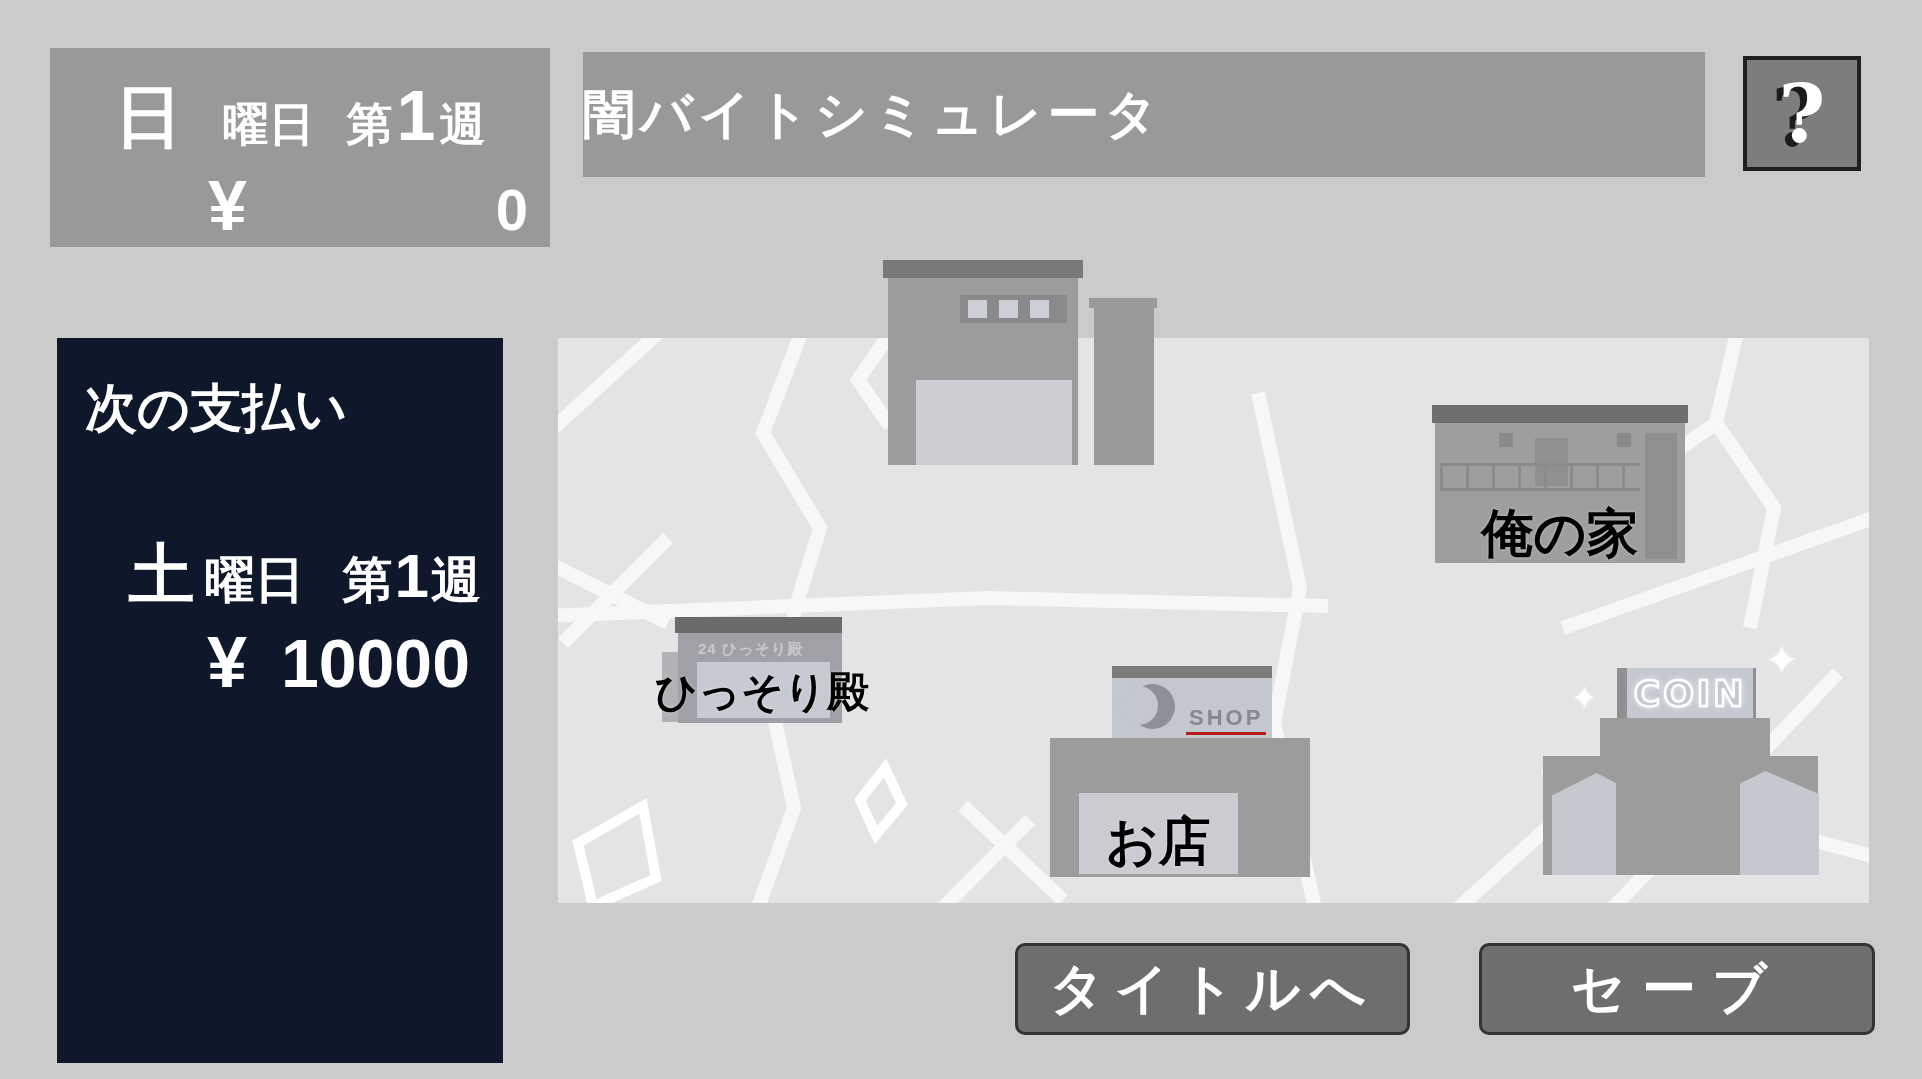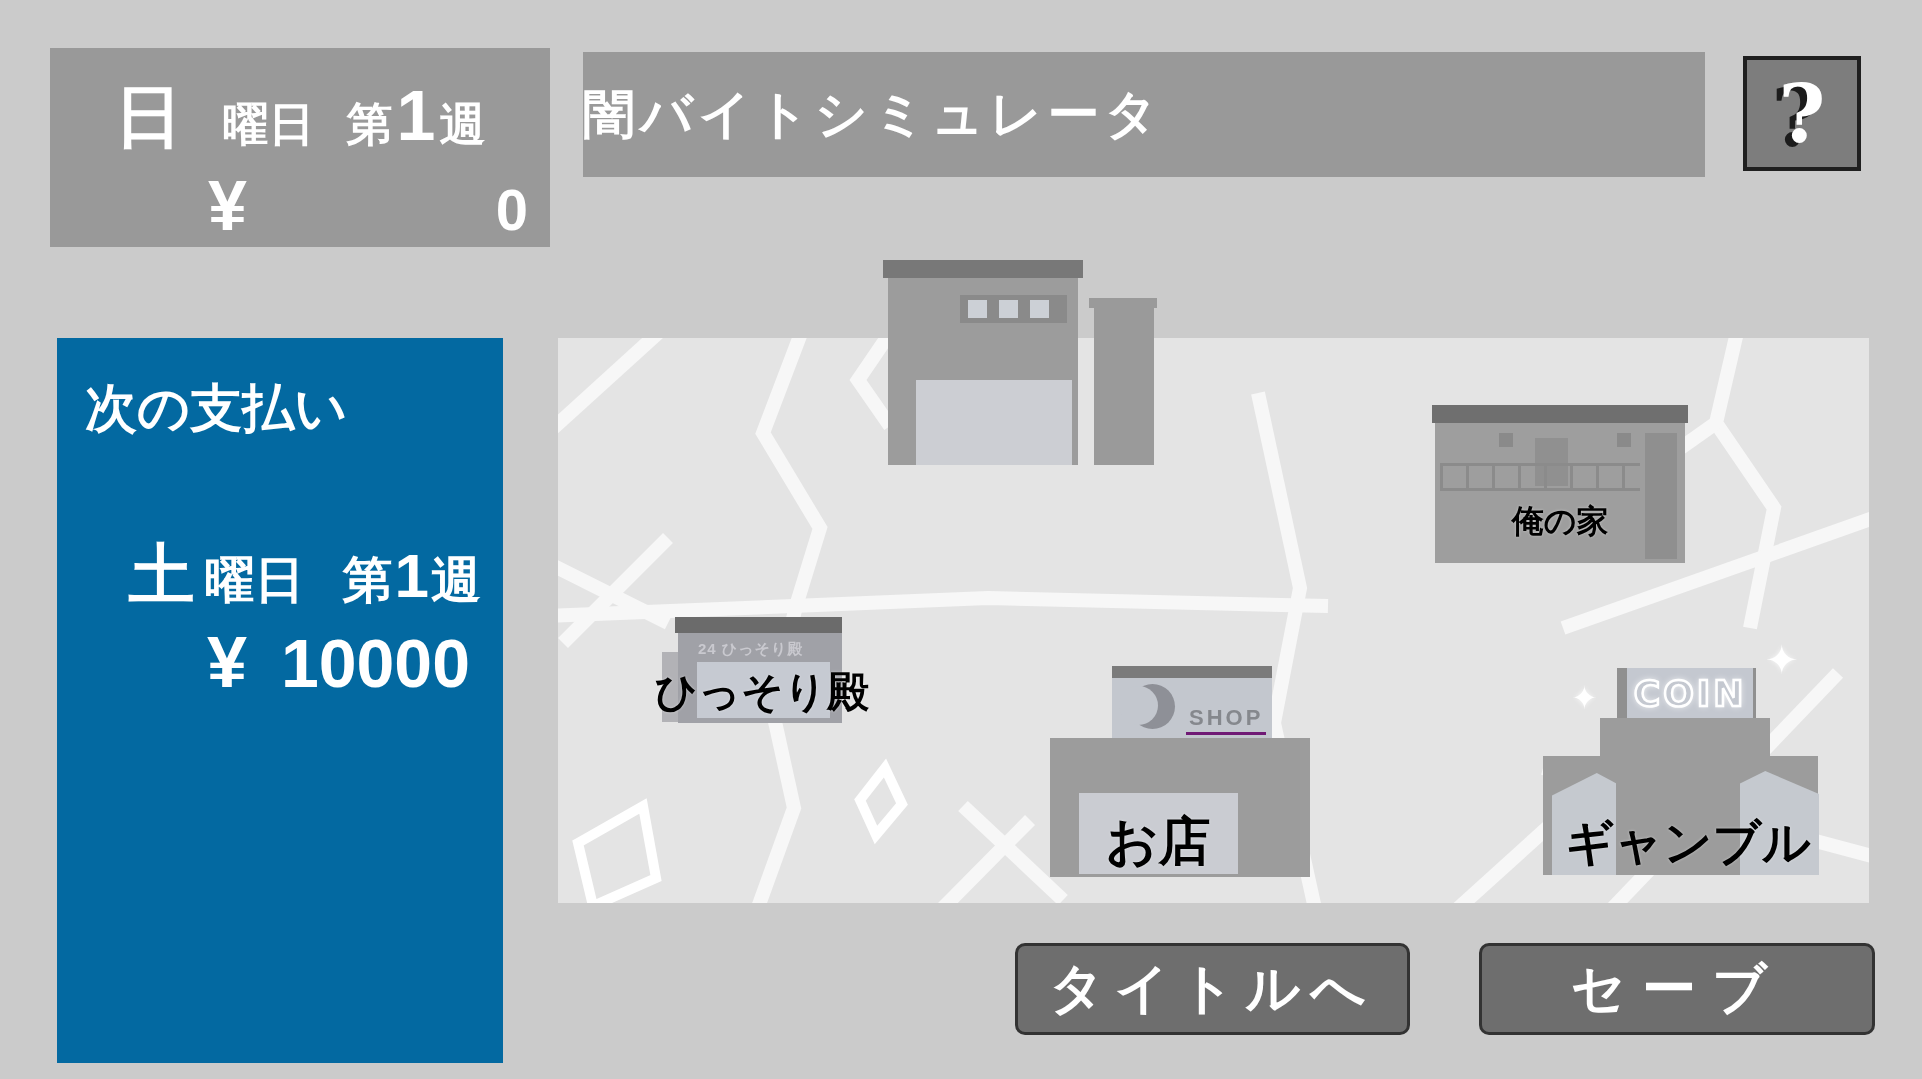--- a/index.html
+++ b/index.html
@@ -32,21 +32,21 @@
     font-size:52px; letter-spacing:5px; }
 
   
   #help-button { left:1743px; top:56px; width:118px; height:115px;
     background:#7d7d7d; border:4px solid #1f1f1f; cursor:pointer;
     display:flex; align-items:center; justify-content:center; }
   #help-button span { font-family:"DejaVu Serif", serif; font-weight:bold;
     font-size:80px; color:#fff; text-shadow:-7px 4px 0 #1c1c1c; line-height:1; }
 
   
-  #payment-panel { left:57px; top:338px; width:446px; height:725px; background:#0369a1; }
+  #payment-panel { left:57px; top:338px; width:446px; height:725px; background:#0f172a; }
   #payment-heading { position:absolute; left:28px; top:36px; font-size:52px; font-weight:bold; }
   .pay-day-row { position:absolute; right:22px; top:192px;
     display:flex; align-items:baseline; white-space:nowrap; font-weight:bold; }
   .pay-day-big { font-size:66px; margin-right:10px; }
   .pay-mid { font-size:50px; }
   .pay-gap { margin-left:38px; }
   .pay-week-num { font-size:62px; margin:0 2px; }
   .pay-money-row { position:absolute; left:150px; right:33px; top:283px;
     display:flex; align-items:baseline; justify-content:space-between; font-weight:bold; }
   .pay-yen { font-size:72px; }
@@ -76,21 +76,21 @@
   
   #b-house { left:874px; top:67px; width:256px; height:158px; }
   .ho-roof { left:0; top:0; width:256px; height:18px; background:#6f6f6f; }
   .ho-body { left:3px; top:18px; width:250px; height:140px; background:#9e9e9e; }
   .ho-win  { width:14px; height:14px; background:#8a8a8a; top:28px; }
   .ho-door { left:103px; top:33px; width:33px; height:48px; background:#909090; }
   .ho-rpanel { left:213px; top:28px; width:32px; height:126px; background:#8f8f8f; }
   .ho-balcony { left:8px; top:58px; width:200px; height:28px;
     border-top:3px solid #8b8b8b; border-bottom:3px solid #8b8b8b;
     background:repeating-linear-gradient(90deg,#8b8b8b 0 3px,transparent 3px 26px); }
-  #b-house .blabel { left:0; top:98px; width:256px; font-size:32px; }
+  #b-house .blabel { left:0; top:98px; width:256px; font-size:52px; }
 
   
   #b-hissori { left:104px; top:279px; width:182px; height:106px; }
   .hi-annex { left:0; top:35px; width:16px; height:70px; background:#b2b2b6; }
   .hi-roof { left:13px; top:0; width:167px; height:16px; background:#6b6b6b; }
   .hi-body { left:16px; top:16px; width:164px; height:90px; background:#a0a1a7; }
   .hi-sign { left:36px; top:23px; width:130px; font-size:15px; font-weight:bold;
     color:#c9c9cf; letter-spacing:1px; border-bottom:8px solid #a16207;
     padding-bottom:3px; white-space:nowrap; font-family:"Liberation Sans", sans-serif; }
   .hi-front { left:35px; top:45px; width:133px; height:56px; background:#c6cad2; }
@@ -101,21 +101,21 @@
   .sh-strip { left:62px; top:0; width:160px; height:12px; background:#7b7b7b; }
   .sh-sign { left:62px; top:12px; width:160px; height:60px; background:#c3c7ce; }
   .sh-logo { position:absolute; left:8px; top:5px; width:60px; height:48px; }
   .sh-hex { position:absolute; left:0; top:8px; width:30px; height:26px; background:#8e9097;
     clip-path:polygon(25% 0,75% 0,100% 50%,75% 100%,25% 100%,0 50%); }
   .sh-moon { position:absolute; left:10px; top:1px; width:45px; height:45px;
     border-radius:50%; background:#8e9097; }
   .sh-moon::after { content:""; position:absolute; left:-11px; top:2px; width:39px; height:39px;
     border-radius:50%; background:#c3c7ce; }
   .sh-shoptext { position:absolute; left:74px; top:27px; font-size:22px; font-weight:bold;
-    color:#85888d; letter-spacing:3px; border-bottom:3px solid #701a75; padding:0 3px 1px;
+    color:#85888d; letter-spacing:3px; border-bottom:3px solid #b91c1c; padding:0 3px 1px;
     font-family:"Liberation Sans", sans-serif; }
   .sh-body { left:0; top:72px; width:260px; height:139px; background:#9c9c9c; }
   .sh-front { left:29px; top:127px; width:159px; height:81px; background:#caccd2; }
   #b-shop .blabel { left:8px; top:145px; width:200px; font-size:52px; }
 
   
   #b-gamble { left:985px; top:314px; width:290px; height:236px; }
   .ga-sparkle { position:absolute; color:#fff; line-height:1;
     text-shadow:0 0 5px rgba(255,255,255,.8); }
   .ga-spark-r { left:222px; top:-12px; font-size:40px; }
@@ -260,21 +260,20 @@
     <span class="ga-sparkle ga-spark-l">✦</span>
     <div class="bpart ga-post" style="left:74px;"></div>
     <div class="bpart ga-post" style="left:202px;"></div>
     <div class="bpart ga-sign">
       <span class="ga-cointext">COIN</span>
     </div>
     <div class="bpart ga-tier1"></div>
     <div class="bpart ga-tier2"></div>
     <div class="bpart ga-entl"></div>
     <div class="bpart ga-entr"></div>
-    <div class="blabel">ギャンブル</div>
   </div>
 
 </div>
 
 <div class="footer-btn" id="btn-title">
   <span>タイトルへ</span>
 </div>
 <div class="footer-btn" id="btn-save">
   <span>セーブ</span>
 </div>

